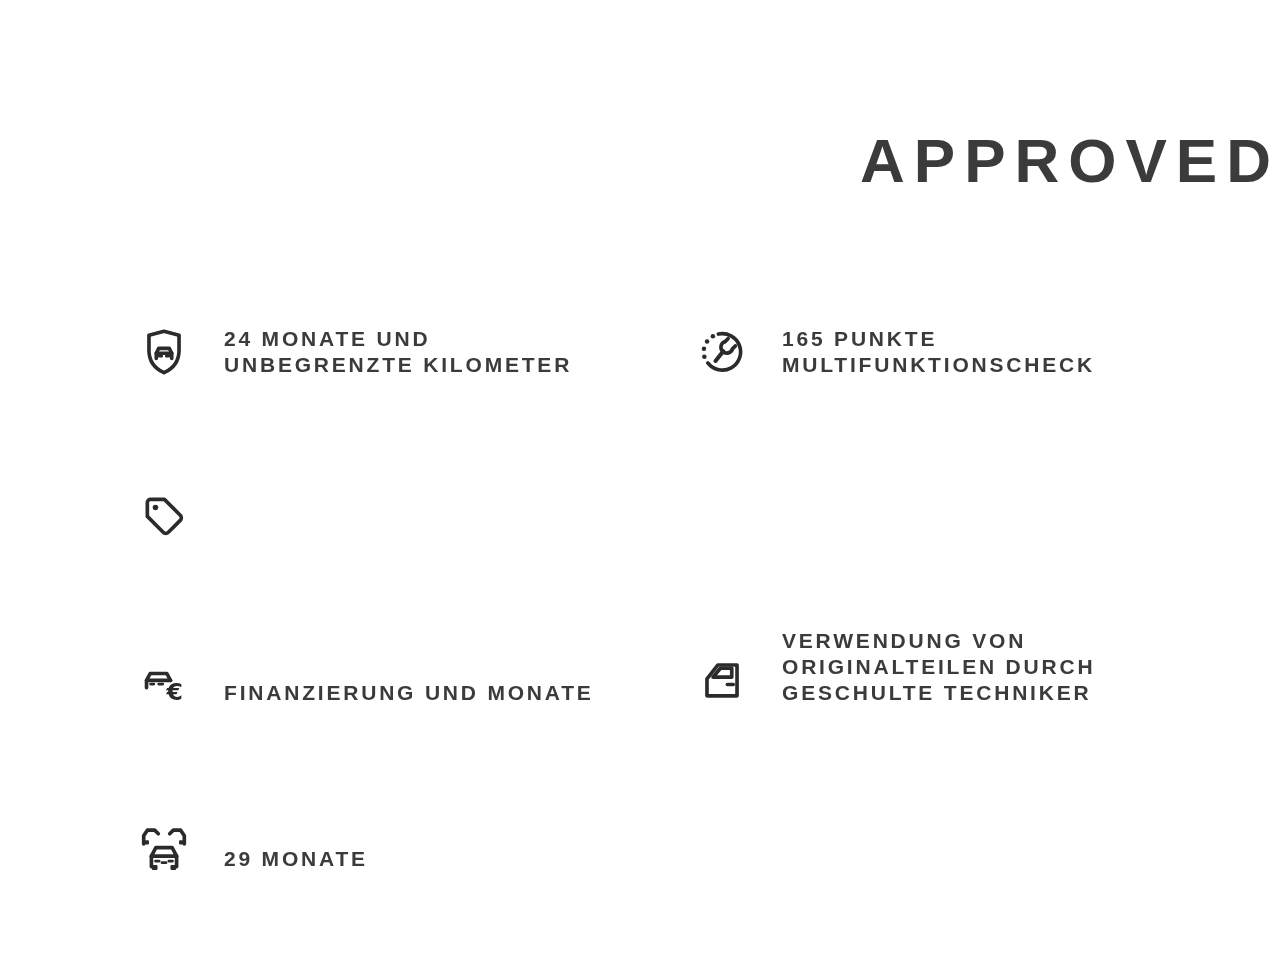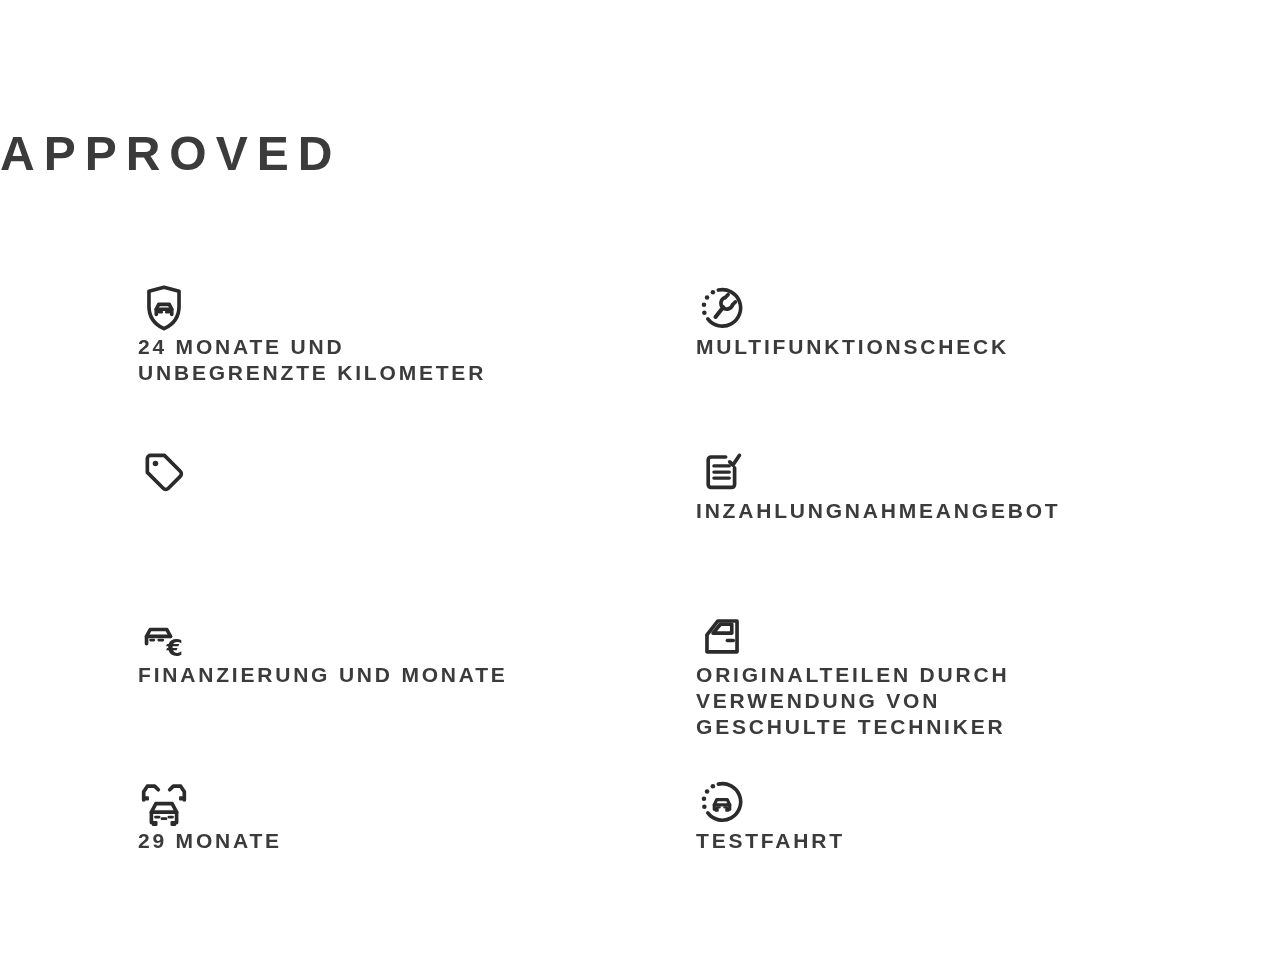--- a/index.html
+++ b/index.html
@@ -6,25 +6,25 @@
   body{background:var(--background,#ffffff);}
   .canvas{
     position:relative;width:1280px;height:960px;margin:0 auto;
     background:var(--background,#ffffff);
     font-family:"Liberation Sans",sans-serif;
     color:var(--text,#3b3b3b);
     overflow:hidden;
   }
   .title{
     position:absolute;top:130px;left:0;width:1280px;
-    text-align:left;font-size:48px;font-weight:700;
+    text-align:right;font-size:62px;font-weight:700;
     letter-spacing:9px;line-height:1;color:var(--title,#3b3b3b);
     white-space:nowrap;
   }
-  .feature{position:absolute;display:flex;align-items:flex-start;height:96px;flex-direction:column;}
+  .feature{position:absolute;display:flex;align-items:flex-end;height:96px;}
   .feature .icon{
     width:52px;height:52px;flex:0 0 52px;margin-right:34px;
     color:var(--icon,#2b2b2b);
     display:flex;align-items:center;justify-content:center;
   }
   .icon svg{
     display:block;width:52px;height:52px;
     stroke:currentColor;fill:none;
     stroke-width:4.5;stroke-linecap:round;stroke-linejoin:round;
   }
@@ -71,45 +71,34 @@
         <circle class="fill" cx="20.8" cy="12.5" r="2.8"></circle>
         <circle class="fill" cx="13.6" cy="19.1" r="2.8"></circle>
         <circle class="fill" cx="9.8" cy="28.1" r="2.8"></circle>
         <circle class="fill" cx="10.3" cy="37.8" r="2.8"></circle>
         <path d="M36 19 A7.3 7.3 0 1 0 45 28"></path>
         <path d="M36 19 L39.5 15.5 M45 28 L48.5 24.5"></path>
         <path d="M24 43 L33.5 31" stroke-width="5"></path>
       </svg>
     </span>
     <div class="lines">
+        <div class="line">165 PUNKTE</div>
         <div class="line">MULTIFUNKTIONSCHECK</div>
       </div>
   </div>
 
   <div class="feature left r2">
     <span class="icon">
       <svg viewBox="0 0 64 64" aria-hidden="true">
         <path d="M32.5 11.5 H15.5 A4 4 0 0 0 11.5 15.5 V32.5 L31 52 A4.5 4.5 0 0 0 37.4 52 L52 37.4 A4.5 4.5 0 0 0 52 31 Z"></path>
         <circle class="fill" cx="21.5" cy="21.5" r="3.4"></circle>
       </svg>
     </span>
   </div>
 
-  <div class="feature right r2">
-    <span class="icon">
-      <svg viewBox="0 0 64 64" aria-hidden="true">
-        <path d="M36.5 13.5 H18.5 A3.5 3.5 0 0 0 15 17 V47.5 A3.5 3.5 0 0 0 18.5 51 H44 A3.5 3.5 0 0 0 47.5 47.5 V27"></path>
-        <path d="M22 24.5 H41 M22 32 H41 M22 39.5 H41" stroke-width="4"></path>
-        <path d="M41.5 19.5 L45.5 23.5 L53.5 11.5"></path>
-      </svg>
-    </span>
-    <div class="lines">
-        <div class="line">INZAHLUNGNAHMEANGEBOT</div>
-      </div>
-  </div>
 
   <div class="feature left r3">
     <span class="icon">
       <svg viewBox="0 0 64 64" aria-hidden="true">
         <path d="M10.5 41.5 V32.5 L15 24 H35.5 L40 32.5"></path>
         <path d="M10.5 32.5 H40"></path>
         <path class="thin" d="M15.5 37 h4 M25.5 37 h5"></path>
         <text class="fill" x="35" y="57" font-size="29" font-weight="bold" font-family="'DejaVu Sans',sans-serif">€</text>
       </svg>
     </span>
@@ -120,22 +109,22 @@
 
   <div class="feature right r3">
     <span class="icon">
       <svg viewBox="0 0 64 64" aria-hidden="true">
         <path d="M13.5 51.5 V30.5 L27 13.5 H50.5 V51.5 Z"></path>
         <path d="M21 28.5 L30 17.5 H44 V28.5 Z"></path>
         <path d="M38.5 37.5 H46" stroke-width="4.2"></path>
       </svg>
     </span>
     <div class="lines">
+        <div class="line">VERWENDUNG VON</div>
         <div class="line">ORIGINALTEILEN DURCH</div>
-        <div class="line">VERWENDUNG VON</div>
         <div class="line">GESCHULTE TECHNIKER</div>
       </div>
   </div>
 
   <div class="feature left r4">
     <span class="icon">
       <svg viewBox="0 0 64 64" aria-hidden="true">
         <path d="M7 29.5 V19.5 L11.5 12.5 H20.5 L25 17"></path>
         <rect class="fill" x="8" y="25" width="5.5" height="5" rx="1.2"></rect>
         <path d="M57 29.5 V19.5 L52.5 12.5 H43.5 L39 17"></path>
@@ -145,33 +134,14 @@
         <path class="thin" d="M21.5 50.5 h4.5 M38 50.5 h4.5 M29.5 52.5 h5"></path>
         <rect class="fill" x="17" y="55.5" width="7" height="6" rx="1.5"></rect>
         <rect class="fill" x="40" y="55.5" width="7" height="6" rx="1.5"></rect>
       </svg>
     </span>
     <div class="lines">
         <div class="line">29 MONATE</div>
       </div>
   </div>
 
-  <div class="feature right r4">
-    <span class="icon">
-      <svg viewBox="0 0 64 64" aria-hidden="true">
-        <path d="M27.5 10 A22.5 22.5 0 1 1 14.5 45.5"></path>
-        <circle class="fill" cx="20.8" cy="12.5" r="2.8"></circle>
-        <circle class="fill" cx="13.6" cy="19.1" r="2.8"></circle>
-        <circle class="fill" cx="9.8" cy="28.1" r="2.8"></circle>
-        <circle class="fill" cx="10.3" cy="37.8" r="2.8"></circle>
-        <path d="M22.5 41 V35.5 L25.5 29 H38.5 L41.5 35.5 V41" stroke-width="4"></path>
-        <path d="M22.5 35.5 H41.5" stroke-width="4"></path>
-        <path d="M26 38.6 h3 M35 38.6 h3" stroke-width="3"></path>
-        <rect class="fill" x="23" y="39.5" width="5" height="4.5" rx="1"></rect>
-        <rect class="fill" x="36" y="39.5" width="5" height="4.5" rx="1"></rect>
-      </svg>
-    </span>
-    <div class="lines">
-        <div class="line">TESTFAHRT</div>
-      </div>
-  </div>
 
 </div>
 
 </body></html>

